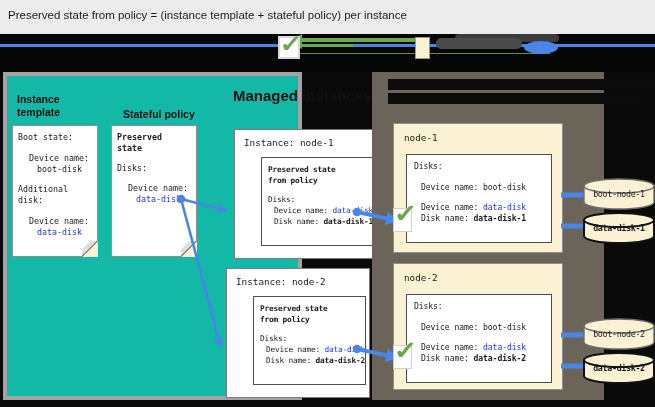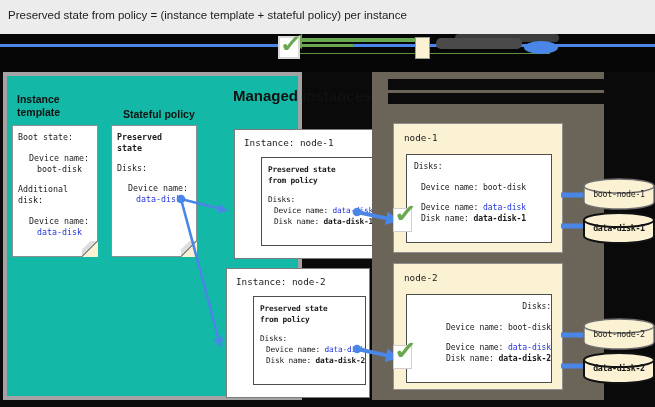--- a/index.html
+++ b/index.html
@@ -52,21 +52,21 @@
   
   .inst{position:absolute;left:219px;width:144px;height:130px;background:#fff;border:1px solid #7c7c7c;box-sizing:border-box;}
   .inst1{top:53px;margin-left:8px;} .inst2{top:192px;padding-left:8px;}
   .inst-title{position:absolute;left:9px;top:7px;font-family:"DejaVu Sans Mono",monospace;font-size:9.3px;color:#1a1a1a;}
   .pres{position:absolute;left:26px;top:27px;width:113px;height:89px;background:#fff;border:1px solid #4d4d4d;box-sizing:border-box;
         font-family:"DejaVu Sans Mono",monospace;font-size:7.8px;line-height:11px;letter-spacing:-0.2px;color:#1a1a1a;padding:6px 0 0 6px;}
   .pres .rows{margin-top:8px;}
   .pres .row{padding-left:6px;}
   
   .node{position:absolute;left:21px;width:170px;height:130px;background:#fbf1d3;border:1px solid #8f8f8f;box-sizing:border-box;}
-  .node1{top:51px;} .node2{top:191px;height:127px;text-align:right;}
+  .node1{top:51px;} .node2{top:191px;height:127px;}
   .node-title{position:absolute;left:10px;top:8px;font-family:"DejaVu Sans Mono",monospace;font-size:9.3px;color:#1a1a1a;}
   .nbox{position:absolute;left:12px;top:30px;width:146px;height:89px;background:#fff;border:1px solid #4d4d4d;box-sizing:border-box;
         font-family:"DejaVu Sans Mono",monospace;font-size:8.1px;line-height:11.3px;letter-spacing:-0.1px;color:#1a1a1a;padding:6px 0 0 7px;}
   .nbox .grp{margin-top:10px;padding-left:7px;}
   .nbox .grp2{margin-top:8px;padding-left:7px;}
   
   .check{position:absolute;width:19px;height:24px;background:#fff;border:1.5px solid #cfcfcf;box-sizing:border-box;z-index:6;}
   .check-glyph{position:absolute;left:1px;top:-10px;font-size:25px;font-weight:bold;color:#6aa84f;transform:scaleX(1.15);}
   .check-n1{left:393px;top:208px;}
   .check-n2{left:393px;top:345px;}

